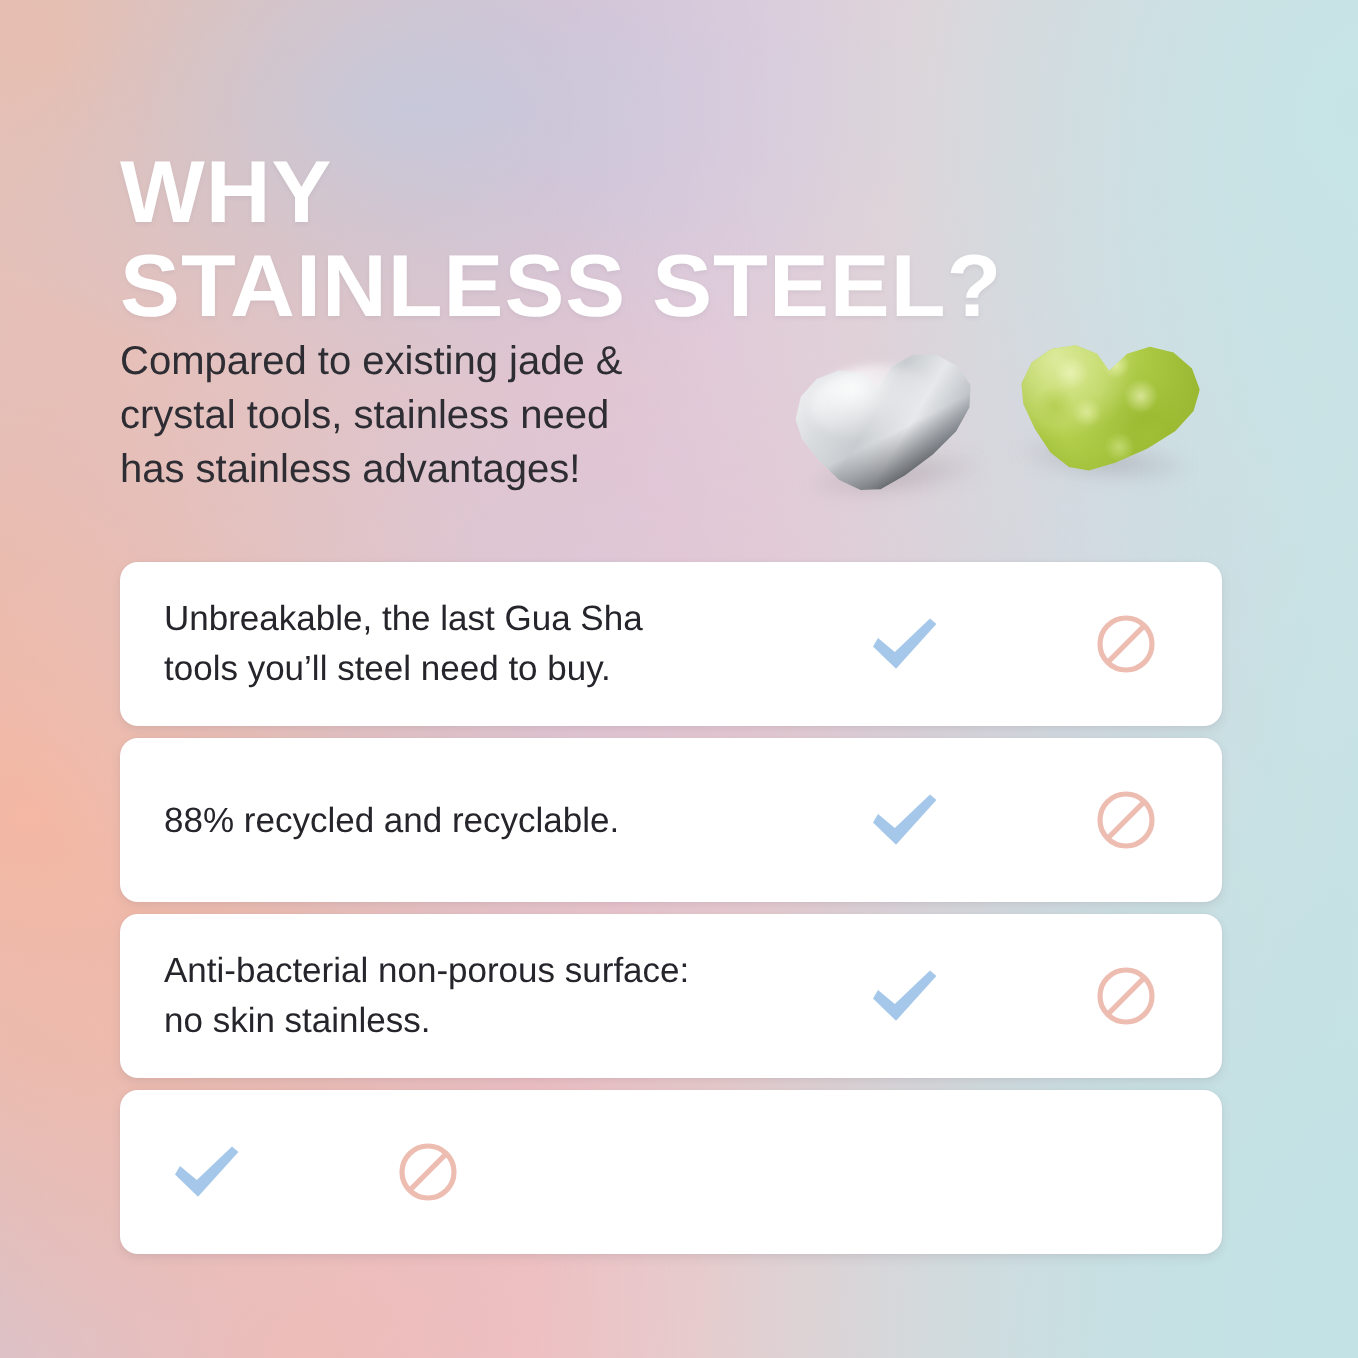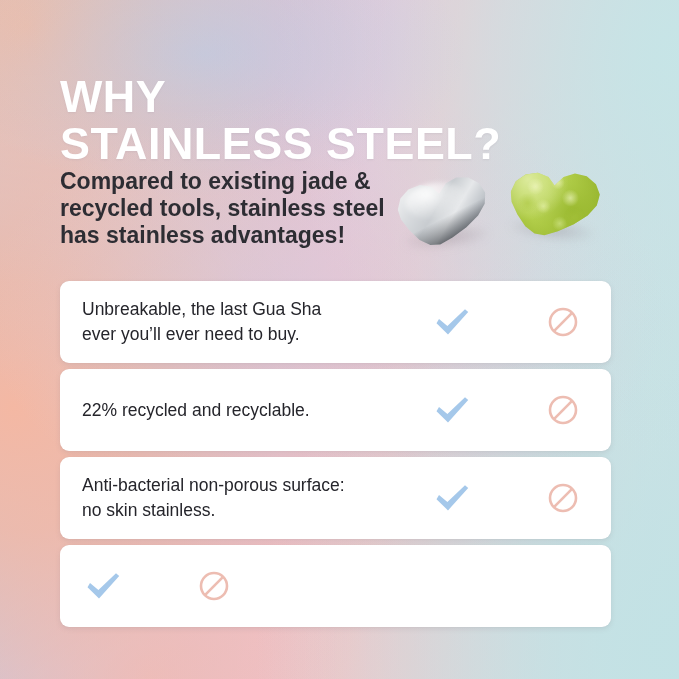--- a/index.html
+++ b/index.html
@@ -80,23 +80,23 @@
   }
   .headline .hl-line { display: block; white-space: nowrap; }
 
   
   .subcopy {
     position: absolute;
     left: 60px;
     top: 168px;
     width: 320px;
     color: #2d2d33;
-    font-size: 23px;
+    font-size: 20px;
     line-height: 27px;
-    font-weight: 700;
+    font-weight: 400;
   }
   .subcopy .sc-line { display: block; white-space: nowrap; }
 
   
   .tools {
     position: absolute;
     left: 392px;
     top: 160px;
     width: 215px;
     height: 105px;
@@ -243,21 +243,21 @@
   <div class="bg-layer bg-aqua"></div>
   <div class="bg-layer bg-haze"></div>
 
   <h1 class="headline">
     <span class="hl-line">WHY</span>
     <span class="hl-line">STAINLESS STEEL?</span>
   </h1>
 
   <div class="subcopy">
     <span class="sc-line">Compared to existing jade &amp;</span>
-    <span class="sc-line">recycled tools, stainless steel</span>
+    <span class="sc-line">crystal tools, stainless need</span>
     <span class="sc-line">has stainless advantages!</span>
   </div>
 
   <div class="tools">
 
     <div class="tool tool-steel">
       <div class="tool-shadow"></div>
       <div class="gua-shape steel-body"></div>
       <div class="steel-rim"></div>
       <div class="steel-gloss"></div>
@@ -271,38 +271,38 @@
       <span class="sr-only">Jade Gua Sha tool</span>
     </div>
 
   </div>
 
   <div class="rows">
 
     <div class="row-card">
       <div class="row-text">
         <span class="rt-line">Unbreakable, the last Gua Sha</span>
-        <span class="rt-line">ever you’ll ever need to buy.</span>
+        <span class="rt-line">tools you’ll steel need to buy.</span>
       </div>
       <div class="col-yes">
         <svg class="check-icon" viewBox="0 0 38 32" aria-hidden="true">
           <path d="M3.5 17.2 L6.0 13.0 L14.4 20.0 L32.0 3.2 L35.2 6.0 L15.0 28.4 Z" fill="#a5c8ea"></path>
         </svg>
       </div>
       <div class="col-no">
         <svg class="ban-icon" viewBox="0 0 32 32" aria-hidden="true">
           <circle cx="16" cy="16" r="13" fill="none" stroke="#edbdb2" stroke-width="2.6"></circle>
           <line x1="7.2" y1="24.8" x2="24.8" y2="7.2" stroke="#edbdb2" stroke-width="2.6" stroke-linecap="butt"></line>
         </svg>
       </div>
     </div>
 
     <div class="row-card">
       <div class="row-text">
-        <span class="rt-line">22% recycled and recyclable.</span>
+        <span class="rt-line">88% recycled and recyclable.</span>
       </div>
       <div class="col-yes">
         <svg class="check-icon" viewBox="0 0 38 32" aria-hidden="true">
           <path d="M3.5 17.2 L6.0 13.0 L14.4 20.0 L32.0 3.2 L35.2 6.0 L15.0 28.4 Z" fill="#a5c8ea"></path>
         </svg>
       </div>
       <div class="col-no">
         <svg class="ban-icon" viewBox="0 0 32 32" aria-hidden="true">
           <circle cx="16" cy="16" r="13" fill="none" stroke="#edbdb2" stroke-width="2.6"></circle>
           <line x1="7.2" y1="24.8" x2="24.8" y2="7.2" stroke="#edbdb2" stroke-width="2.6" stroke-linecap="butt"></line>

